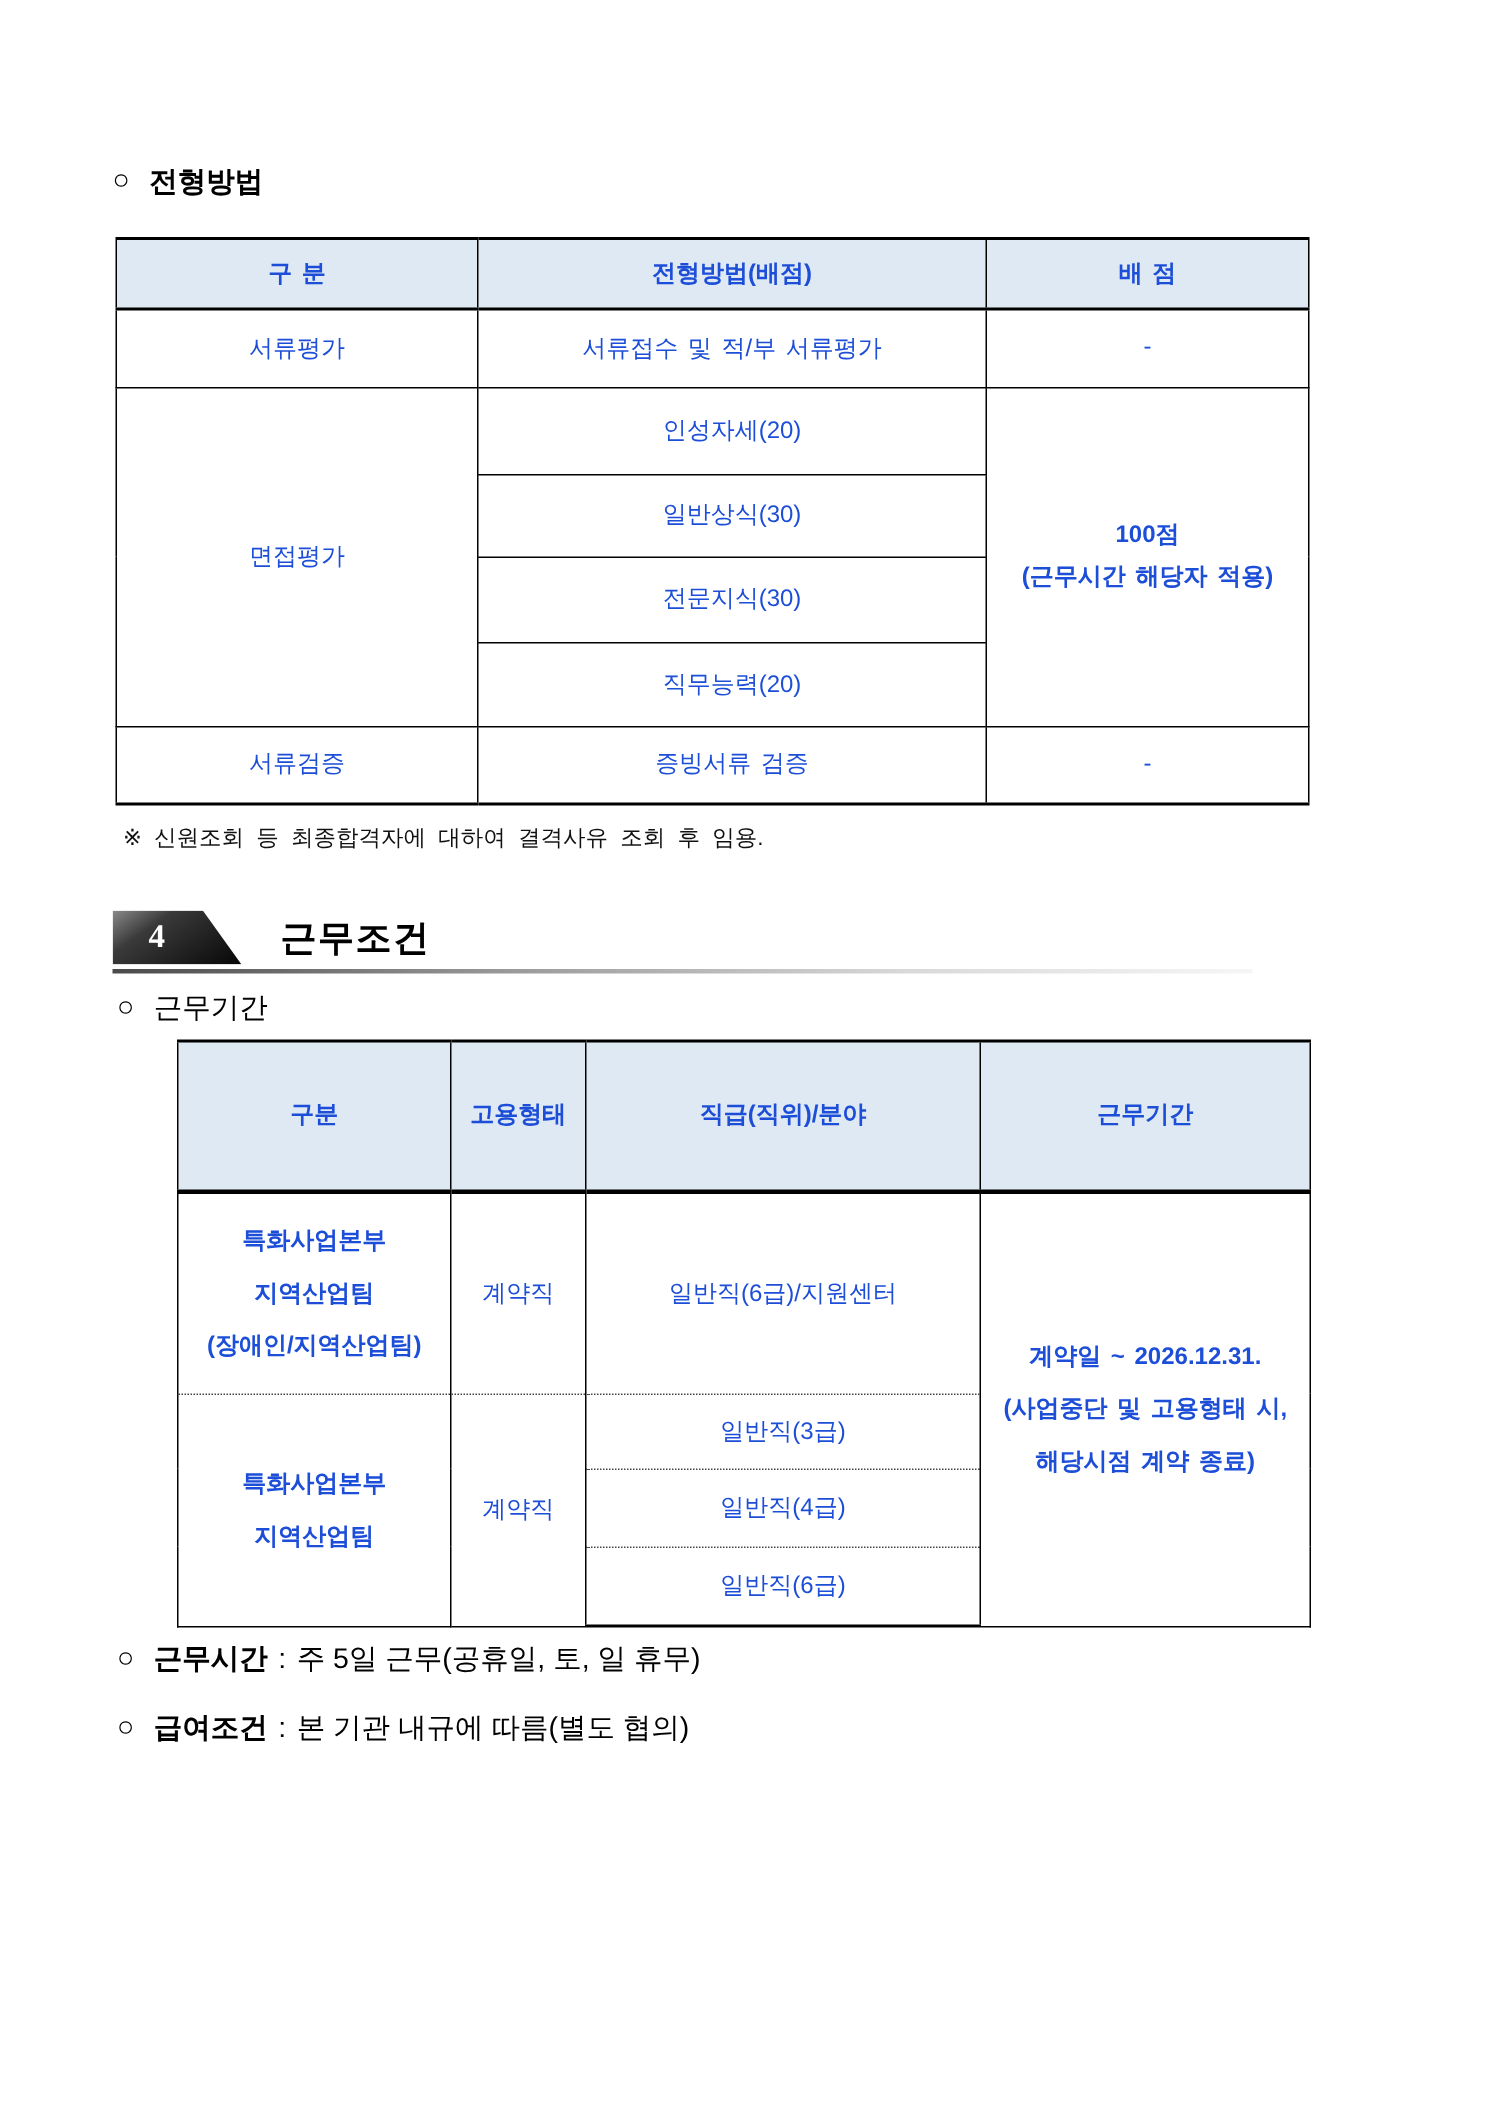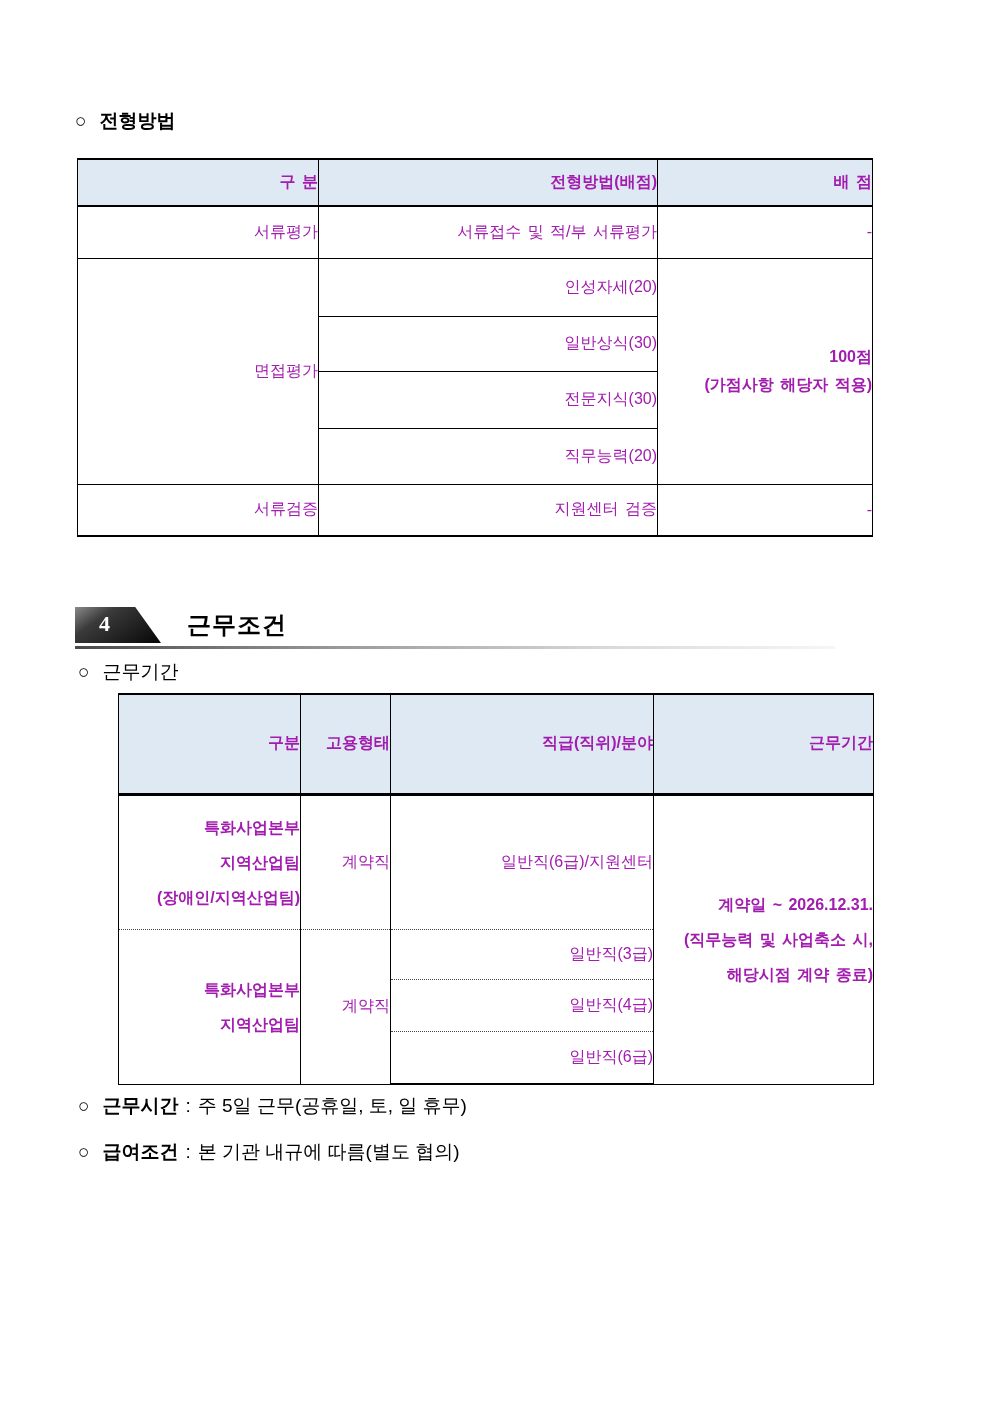--- a/index.html
+++ b/index.html
@@ -8,22 +8,22 @@
   .doc { position:relative; width:992px; height:1403px; background:#fff; overflow:hidden; }
 
   
   .bullet-line { position:absolute; display:flex; align-items:center; gap:13px; font-size:19px; color:#000; white-space:nowrap; }
   .bullet-glyph { font-size:19px; font-weight:400; }
   .bold { font-weight:700; }
   .colon { margin:0 7px; }
 
   
   table { border-collapse:collapse; table-layout:fixed; }
-  td,th { border:1px solid #000; text-align:right; vertical-align:middle;
-          font-size:16px; font-weight:400; color:#a21caf; padding:0; word-spacing:2px; }
+  td,th { border:1px solid #000; text-align:center; vertical-align:middle;
+          font-size:16px; font-weight:400; color:#1d4ed8; padding:0; word-spacing:2px; }
   .thead-cell { background:#dfe9f3; font-weight:700; border-top:2px solid #000; border-bottom:2px solid #000; }
   .line { display:block; line-height:35px;font-weight:bold; }
 
   
   #table1 { position:absolute; left:77px; top:158px; width:795px; }
   #table1 .h47{height:47px} #table1 .h52{height:52px} #table1 .h58{height:58px}
   #table1 .h55{height:55px} #table1 .h57{height:57px} #table1 .h56{height:56px}
   #table1 tr:last-child td { border-bottom:2px solid #000; }
   .score-merged .line { line-height:28px; }
 
@@ -75,40 +75,41 @@
       <tr>
         <td class="h52">서류평가</td>
         <td class="h52">서류접수 및 적/부 서류평가</td>
         <td class="h52">-</td>
       </tr>
       <tr>
         <td rowspan="4">면접평가</td>
         <td class="h58">인성자세(20)</td>
         <td rowspan="4" class="score-merged">
           <span class="line">100점</span>
-          <span class="line">(가점사항 해당자 적용)</span>
+          <span class="line">(근무시간 해당자 적용)</span>
         </td>
       </tr>
       <tr>
         <td class="h55">일반상식(30)</td>
       </tr>
       <tr>
         <td class="h57">전문지식(30)</td>
       </tr>
       <tr>
         <td class="h56">직무능력(20)</td>
       </tr>
       <tr>
         <td class="h52">서류검증</td>
-        <td class="h52">지원센터 검증</td>
+        <td class="h52">증빙서류 검증</td>
         <td class="h52">-</td>
       </tr>
     </tbody>
   </table>
 
+  <div class="note">※ 신원조회 등 최종합격자에 대하여 결격사유 조회 후 임용.</div>
 
   <div class="sec-header">
     <div class="sec-header-row">
       <div class="sec-badge">
         <span class="sec-badge-num">4</span>
       </div>
       <div class="sec-title">근무조건</div>
     </div>
     <div class="sec-underline"></div>
   </div>
@@ -135,21 +136,21 @@
       <tr>
         <td class="h135 dotted-b">
           <span class="line">특화사업본부</span>
           <span class="line">지역산업팀</span>
           <span class="line">(장애인/지역산업팀)</span>
         </td>
         <td class="h135 dotted-b">계약직</td>
         <td class="h135 dotted-b">일반직(6급)/지원센터</td>
         <td rowspan="4">
           <span class="line">계약일 ~ 2026.12.31.</span>
-          <span class="line">(직무능력 및 사업축소 시,</span>
+          <span class="line">(사업중단 및 고용형태 시,</span>
           <span class="line">해당시점 계약 종료)</span>
         </td>
       </tr>
       <tr>
         <td rowspan="3" class="nt">
           <span class="line">특화사업본부</span>
           <span class="line">지역산업팀</span>
         </td>
         <td rowspan="3" class="nt">계약직</td>
         <td class="h50 nt dotted-b">일반직(3급)</td>

